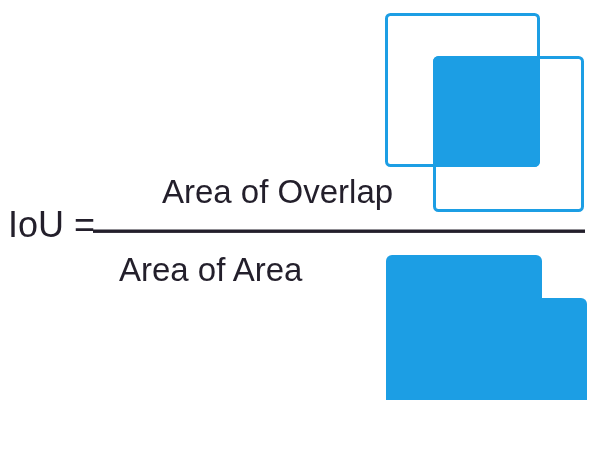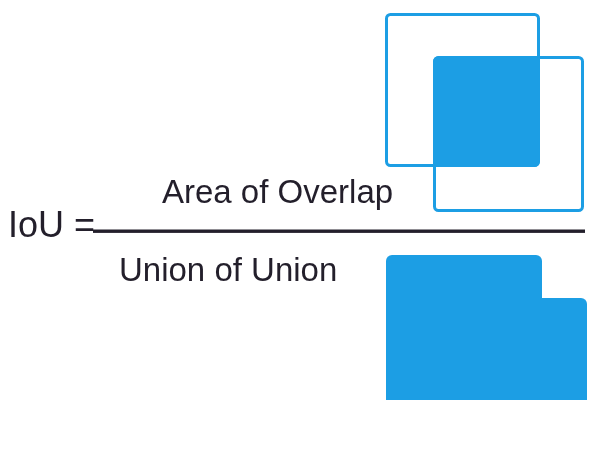--- a/index.html
+++ b/index.html
@@ -50,21 +50,21 @@
 </style>
 </head>
 <body>
 
 <div class="canvas">
 
   <span class="txt formula-lhs">IoU =</span>
 
   <span class="txt numerator">Area of Overlap</span>
 
-  <span class="txt denominator">Union of Union</span>
+  <span class="txt denominator">Area of Area</span>
 
   <svg class="shapes-layer" viewBox="0 0 600 468" xmlns="http://www.w3.org/2000/svg">
 
     <rect x="93" y="229.5" width="492" height="3.4" fill="#231f2b"></rect>
 
     <g>
       <rect x="386.5" y="14.5" width="152" height="151" rx="4" fill="none" stroke-width="3" stroke="#1c9ee4"></rect>
       <rect x="434.5" y="57.5" width="148" height="153" rx="4" fill="none" stroke-width="3" stroke="#1c9ee4"></rect>
       <rect x="433" y="56" width="107" height="111" rx="6" fill="#1c9ee4"></rect>
     </g>

